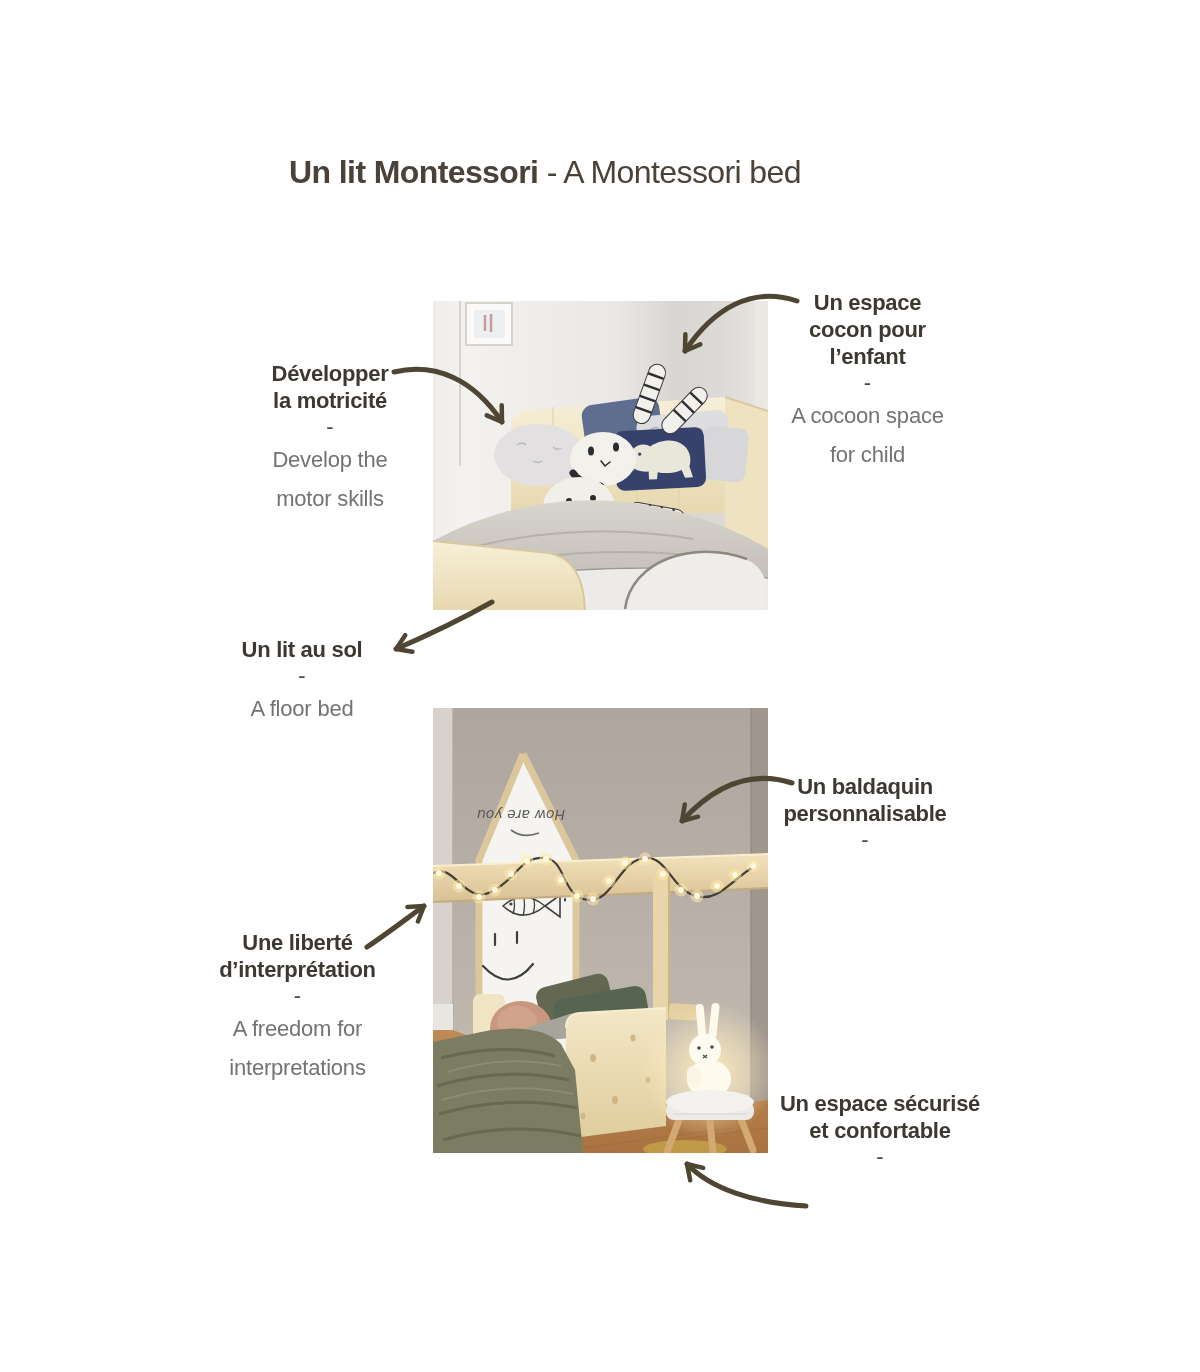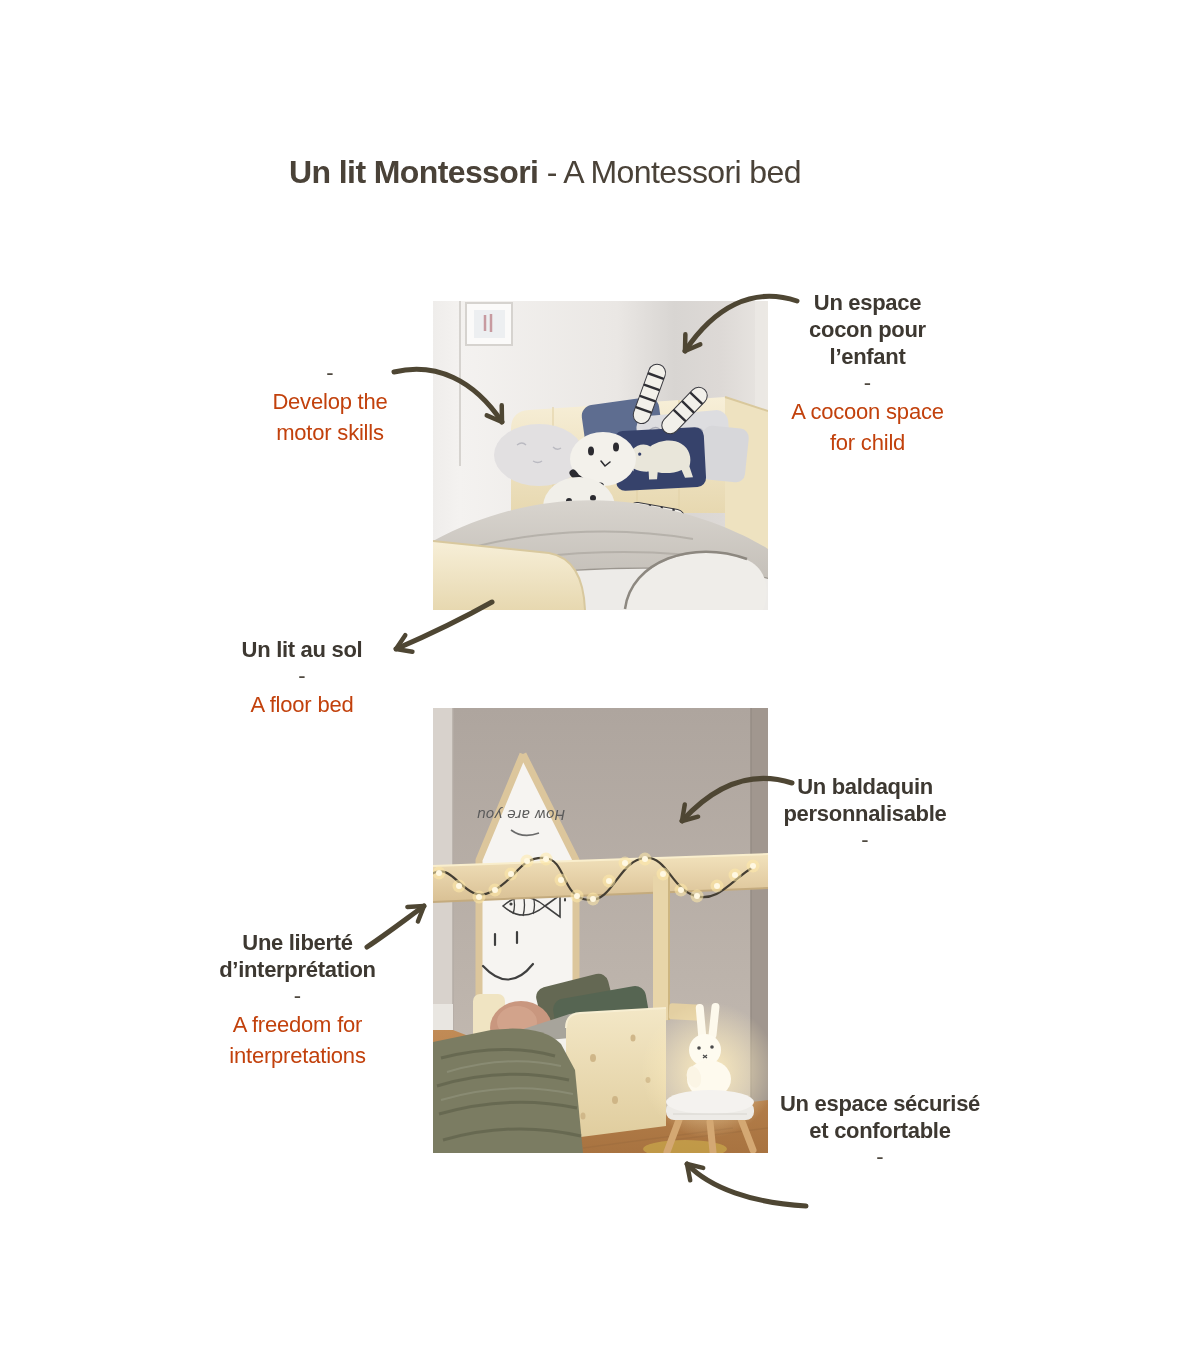--- a/index.html
+++ b/index.html
@@ -17,21 +17,21 @@
   .photo{position:absolute;}
   .photo svg{display:block;width:100%;height:100%;}
   .photo-1{left:433px;top:281px;width:335px;height:309px;}
   .photo-2{left:433px;top:688px;width:335px;height:445px;}
   .callout{position:absolute;text-align:center;}
   .callout .fr{
     font-weight:700;color:#3d3831;font-size:22px;line-height:27px;
     letter-spacing:-0.3px;white-space:pre-line;
   }
   .callout .sep{color:#4e483f;font-size:22px;line-height:26px;}
-  .callout .en{color:#c2410c;font-size:22px;line-height:31px;letter-spacing:-0.2px;white-space:pre-line;}
+  .callout .en{color:#737373;font-size:22px;line-height:39px;letter-spacing:-0.2px;white-space:pre-line;}
   .c-motor{left:225px;top:340px;width:210px;}
   .c-cocoon{left:770px;top:269px;width:195px;}
   .c-floorbed{left:212px;top:616px;width:180px;}
   .c-canopy{left:765px;top:753px;width:200px;}
   .c-freedom{left:200px;top:909px;width:195px;}
   .c-safe{left:775px;top:1070px;width:210px;}
   .arrows{position:absolute;left:0;top:0;width:1200px;height:1372px;pointer-events:none;}
 </style>
 </head>
 <body>
@@ -322,20 +322,22 @@
           <path d="M246,412 L234,444 M277,414 L280,444 M308,411 L320,442" stroke="#d4a873" stroke-width="7" stroke-linecap="round"></path>
           <rect x="233" y="394" width="88" height="18" rx="8" fill="#edebe7"></rect>
           <ellipse cx="277" cy="394" rx="44" ry="12" fill="#f4f2ef"></ellipse>
           <line x1="240" y1="406" x2="314" y2="406" stroke="#d8d5d0" stroke-width="1.2"></line>
         </g>
       </g>
     </svg>
   </div>
 
   <div class="callout c-motor">
+    <div class="fr">Développer
+la motricité</div>
     <div class="sep">-</div>
     <div class="en">Develop the
 motor skills</div>
   </div>
 
   <div class="callout c-cocoon">
     <div class="fr">Un espace
 cocon pour
 l’enfant</div>
     <div class="sep">-</div>

